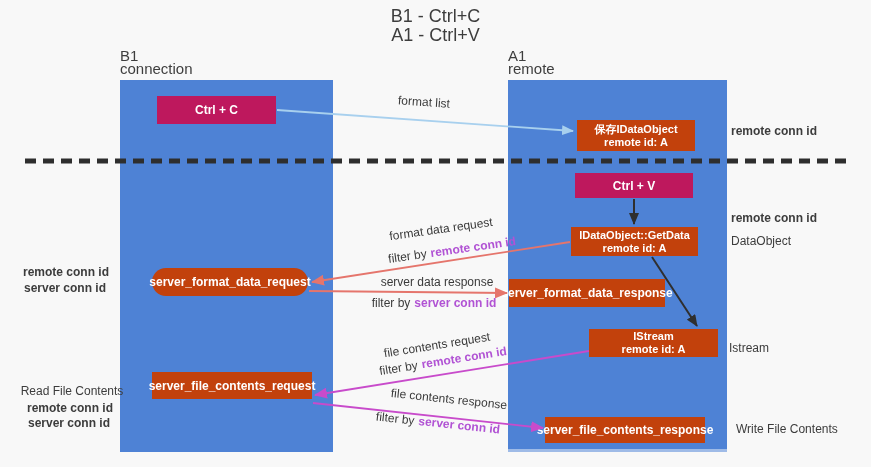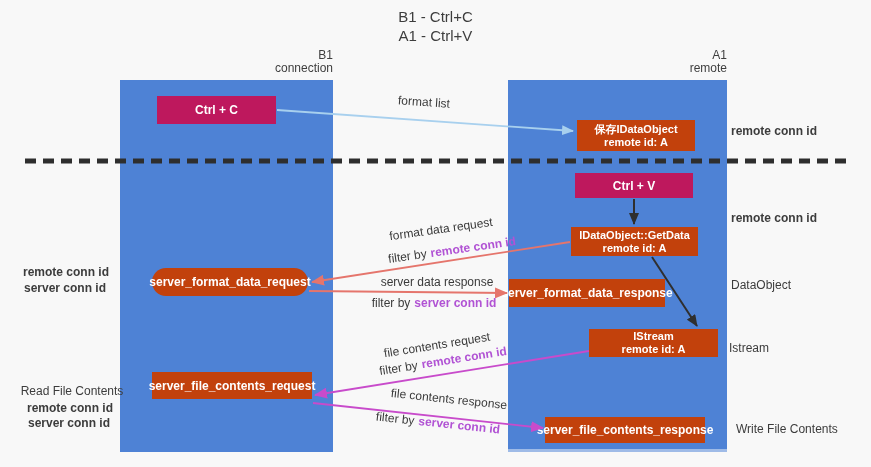--- a/index.html
+++ b/index.html
@@ -1,20 +1,20 @@
 <!DOCTYPE html>
 <html><head>
 <meta charset="utf-8">
 <style>
   html,body{margin:0;padding:0;background:#f8f8f8;}
   .stage{position:relative;width:871px;height:467px;background:#f8f8f8;overflow:hidden;
          font-family:"Liberation Sans","DejaVu Sans",sans-serif;}
   .title{position:absolute;left:0;top:7px;width:871px;text-align:center;
-         font-size:15px;line-height:19px;color:#3d3d3d;}
-  .colhdr{position:absolute;text-align:right;font-size:12px;line-height:13px;color:#3e3e3e;}
+         font-size:18px;line-height:19px;color:#3d3d3d;}
+  .colhdr{position:absolute;text-align:left;font-size:15px;line-height:13px;color:#3e3e3e;}
   .colhdr.left{left:120px;top:49px;width:213px;}
   .colhdr.right{left:508px;top:49px;width:219px;}
   .col{position:absolute;top:80px;background:#4e82d5;}
   .col.left{left:120px;width:213px;height:372px;}
   .col.right{left:508px;width:219px;height:369px;border-bottom:3px solid #9fbbe7;}
   .box{position:absolute;z-index:3;display:flex;align-items:center;justify-content:center;
        color:#fff;font-weight:600;font-size:12px;white-space:nowrap;}
   .box.two{flex-direction:column;font-size:11px;line-height:13px;}
   .green{background:#be185d;}
   .orange{background:#c2410c;}
@@ -121,21 +121,21 @@
   </div>
 
   <div class="slbl c b purple" style="left:66px;top:272px;">remote conn id</div>
   <div class="slbl c b greent" style="left:65px;top:288px;">server conn id</div>
   <div class="slbl c" style="left:72px;top:391px;">Read File Contents</div>
   <div class="slbl c b purple" style="left:70px;top:408px;">remote conn id</div>
   <div class="slbl c b greent" style="left:69px;top:423px;">server conn id</div>
 
   <div class="slbl b purple" style="left:731px;top:124px;">remote conn id</div>
   <div class="slbl b purple" style="left:731px;top:211px;">remote conn id</div>
-  <div class="slbl" style="left:731px;top:234px;margin-top:44px;">DataObject</div>
+  <div class="slbl" style="left:731px;top:234px;">DataObject</div>
   <div class="slbl" style="left:729px;top:341px;">Istream</div>
   <div class="slbl" style="left:736px;top:422px;">Write File Contents</div>
 
   <svg class="overlay" width="871" height="467" viewBox="0 0 871 467">
     <defs>
       <marker id="mBlue" markerUnits="userSpaceOnUse" markerWidth="12" markerHeight="10" refX="11" refY="5" orient="auto">
         <path d="M0,0 L12,5 L0,10 z" fill="#a8d0ee"></path>
       </marker>
       <marker id="mBlack" markerUnits="userSpaceOnUse" markerWidth="12" markerHeight="10" refX="11" refY="5" orient="auto">
         <path d="M0,0 L12,5 L0,10 z" fill="#2f2f2f"></path>

